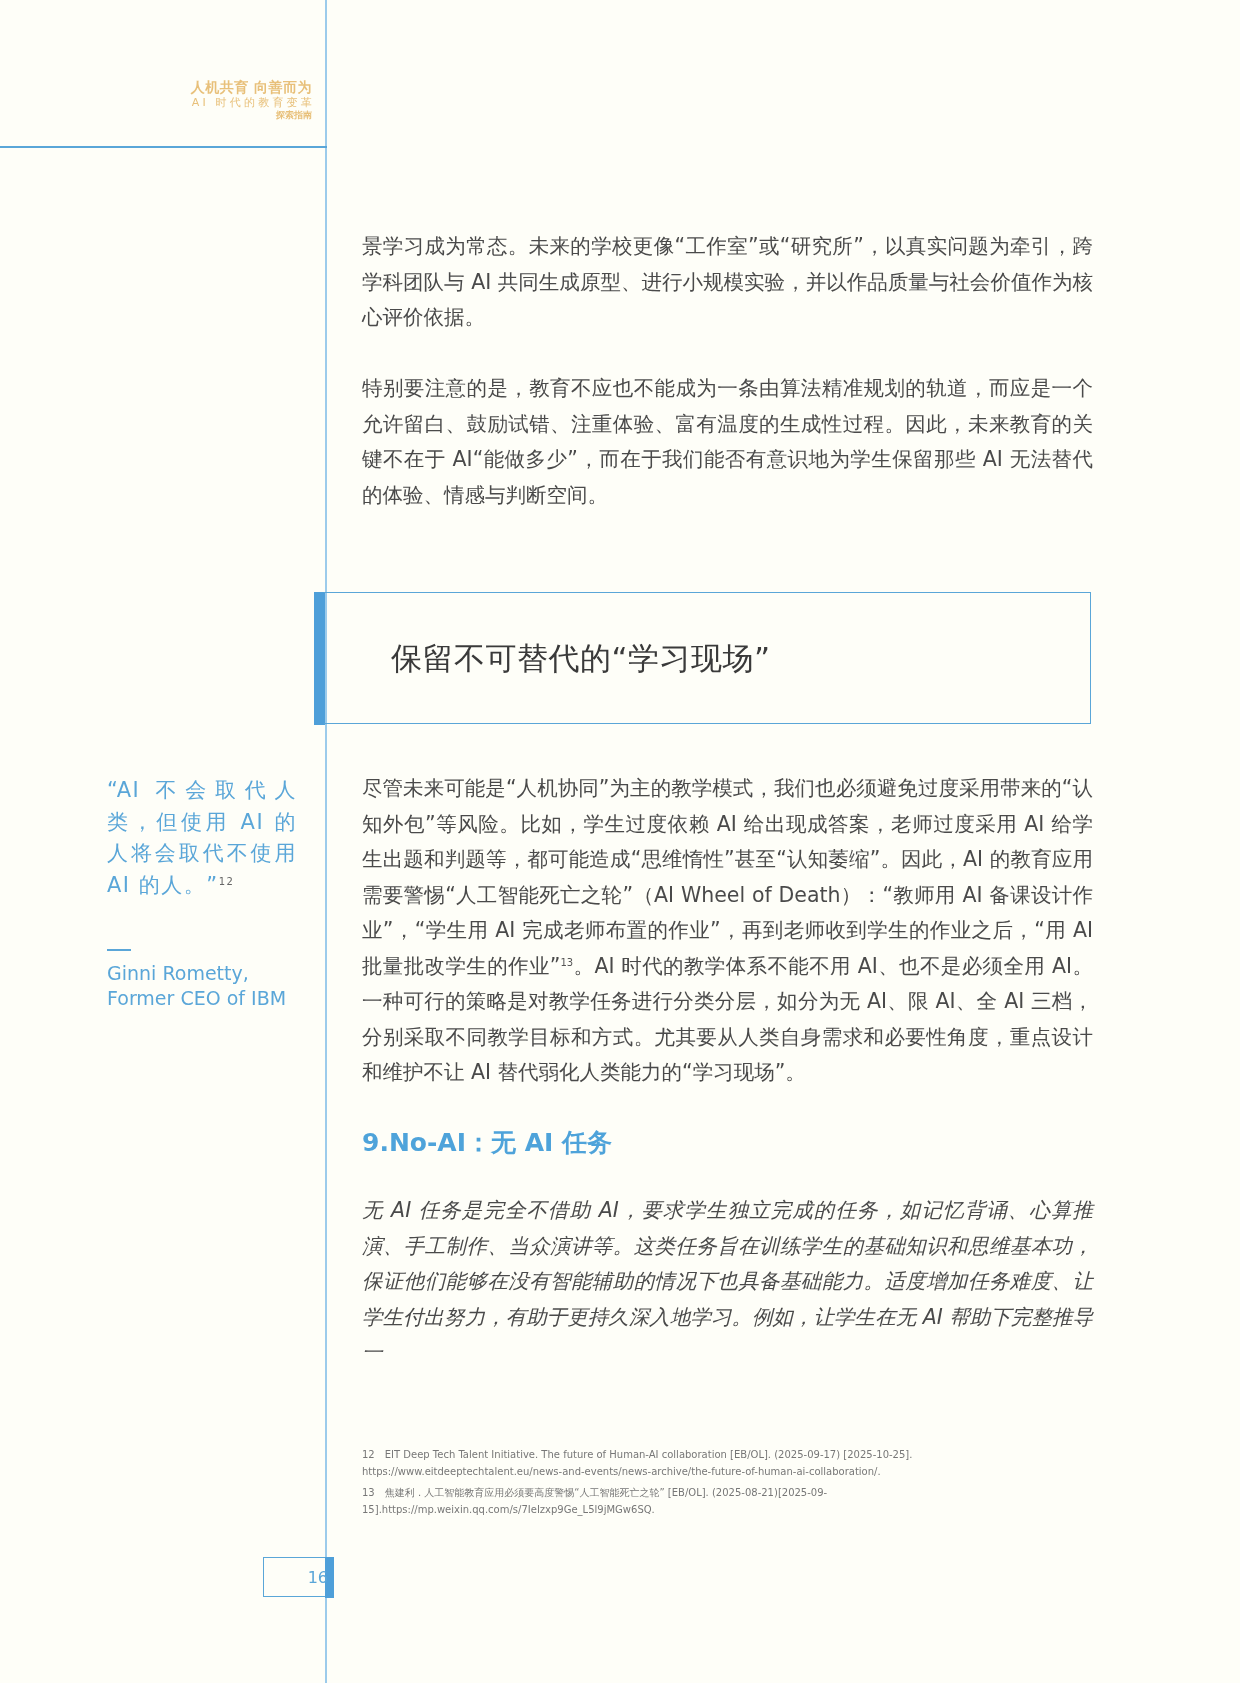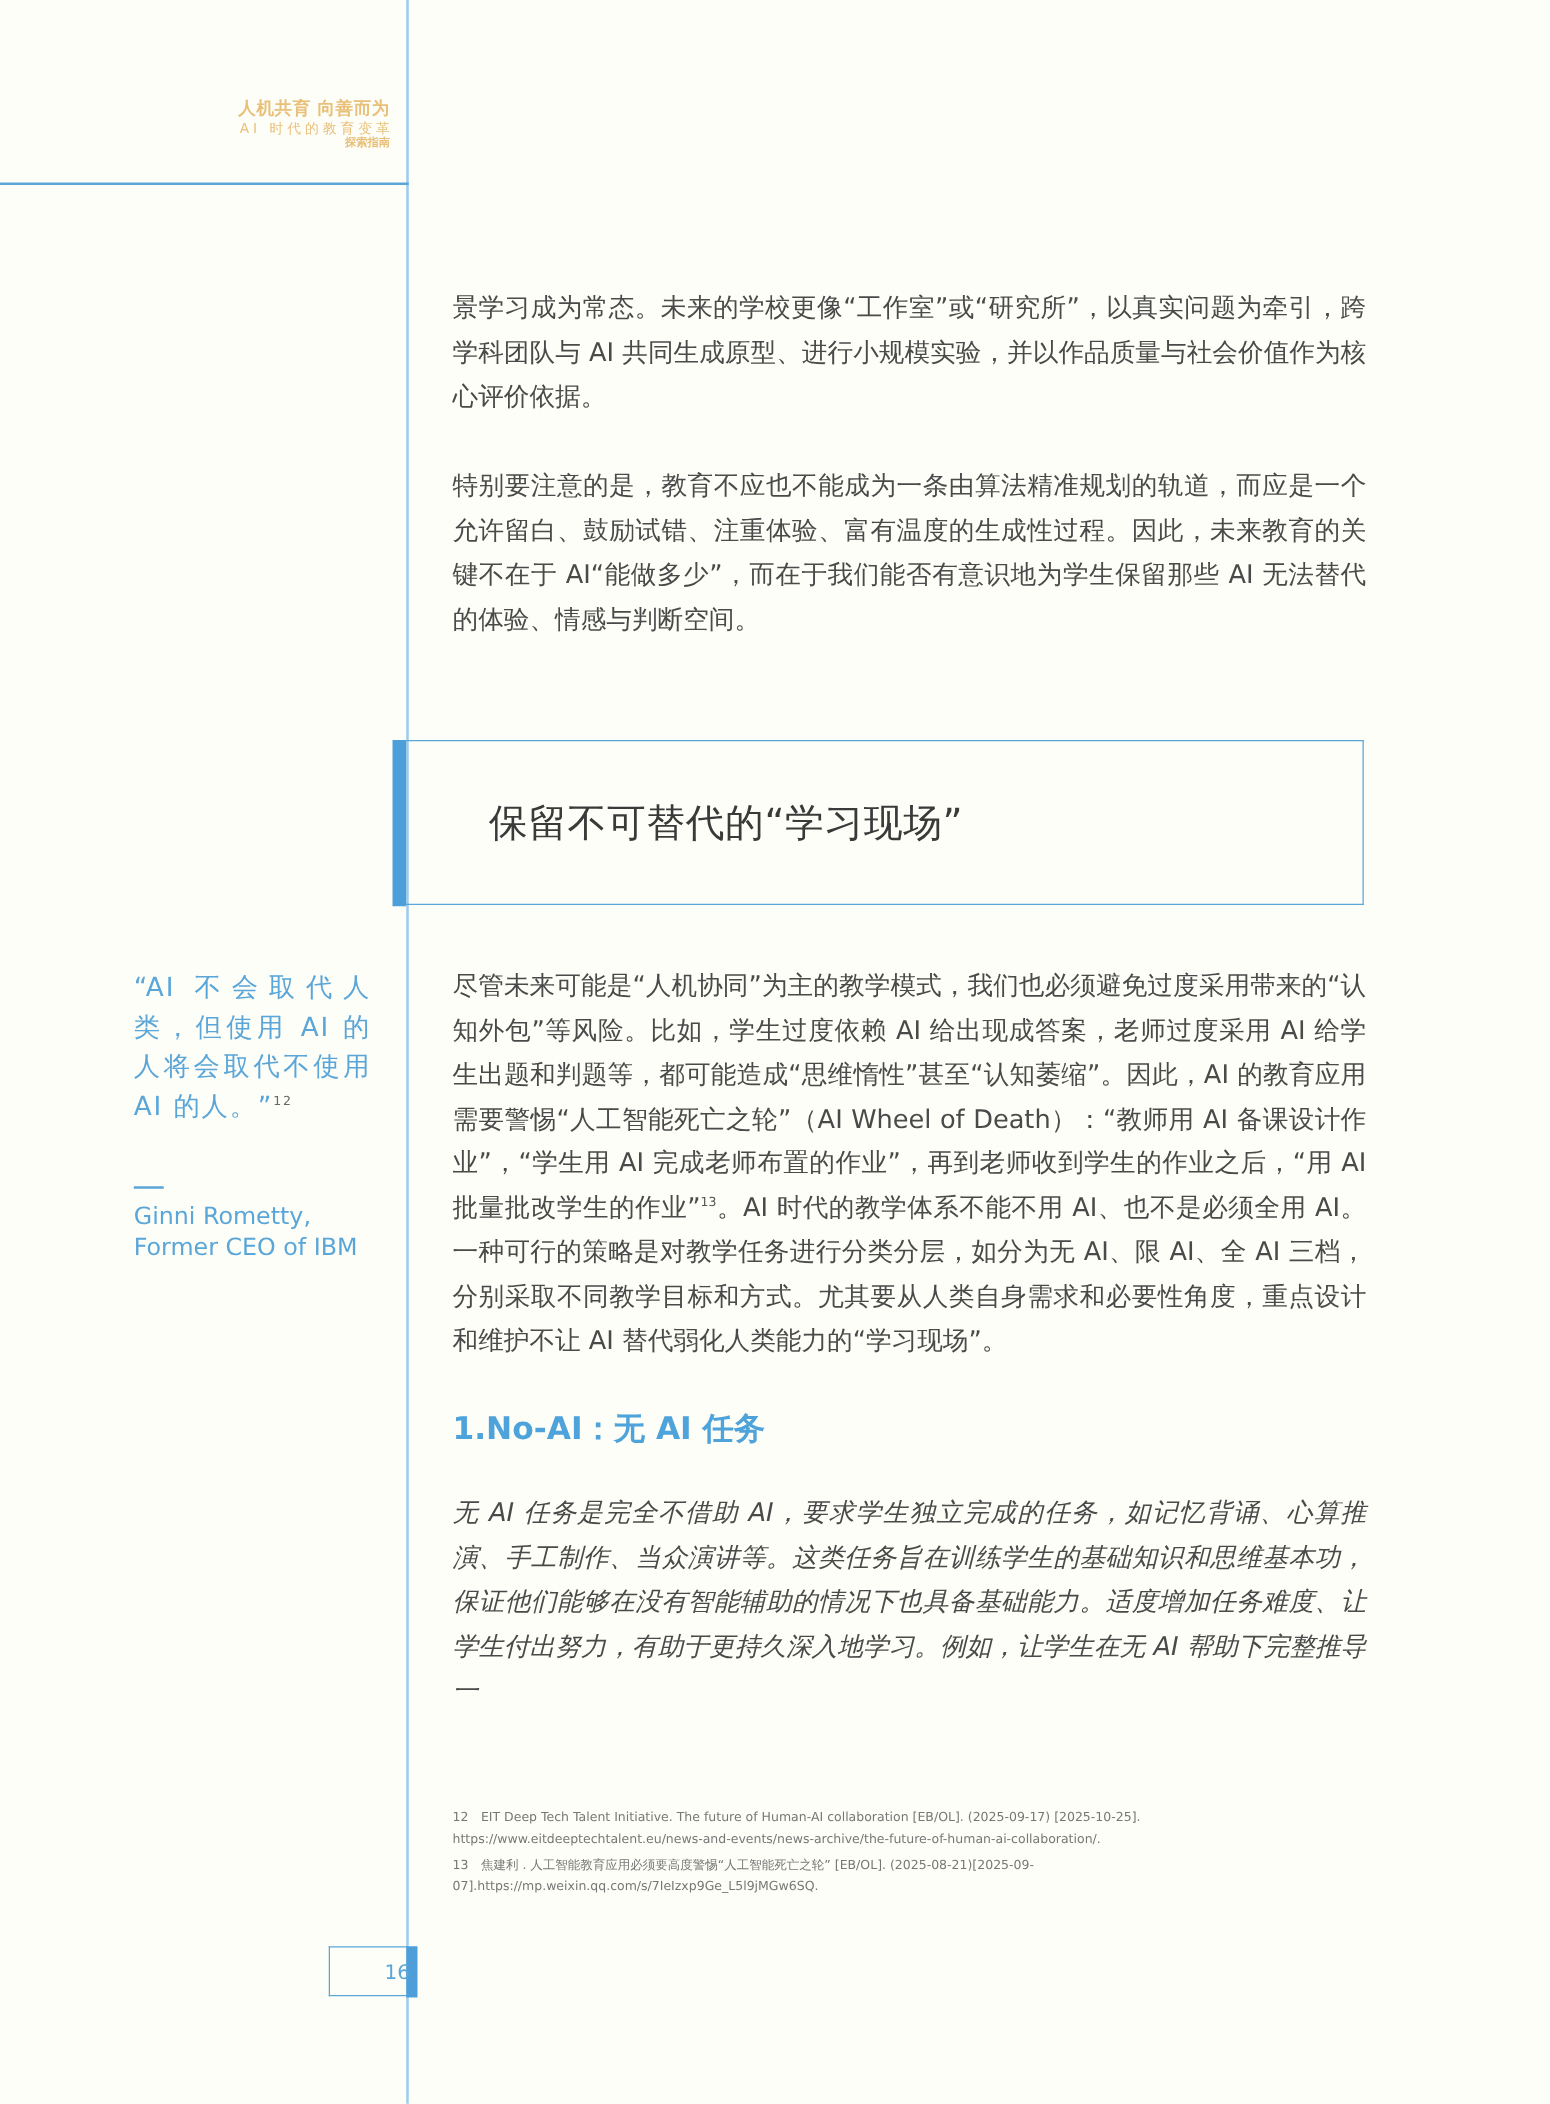--- a/index.html
+++ b/index.html
@@ -57,31 +57,31 @@
 
 <p class="body-text p1">景学习成为常态。未来的学校更像“工作室”或“研究所”，以真实问题为牵引，跨学科团队与 AI 共同生成原型、进行小规模实验，并以作品质量与社会价值作为核心评价依据。</p>
 <p class="body-text p2">特别要注意的是，教育不应也不能成为一条由算法精准规划的轨道，而应是一个允许留白、鼓励试错、注重体验、富有温度的生成性过程。因此，未来教育的关键不在于 AI“能做多少”，而在于我们能否有意识地为学生保留那些 AI 无法替代的体验、情感与判断空间。</p>
 
 <div class="section-bar"></div>
 <div class="section-box"></div>
 <h2 class="section-title">保留不可替代的“学习现场”</h2>
 
 <p class="body-text p3"><span>尽管未来可能是“人机协同”为主的教学模式，我们也必须避免过度采用带来的“认知外包”等风险。比如，学生过度依赖 AI 给出现成答案，老师过度采用 AI 给学生出题和判题等，都可能造成“思维惰性”甚至“认知萎缩”。因此，AI 的教育应用需要警惕“人工智能死亡之轮”（AI Wheel of Death）：“教师用 AI 备课设计作业”，“学生用 AI 完成老师布置的作业”，再到老师收到学生的作业之后，“用 AI 批量批改学生的作业”</span><sup>13</sup><span>。AI 时代的教学体系不能不用 AI、也不是必须全用 AI。一种可行的策略是对教学任务进行分类分层，如分为无 AI、限 AI、全 AI 三档，分别采取不同教学目标和方式。尤其要从人类自身需求和必要性角度，重点设计和维护不让 AI 替代弱化人类能力的“学习现场”。</span></p>
 
-<h3 class="subhead">1.No-AI：无 AI 任务</h3>
+<h3 class="subhead">9.No-AI：无 AI 任务</h3>
 
 <p class="body-text p4">无 AI 任务是完全不借助 AI，要求学生独立完成的任务，如记忆背诵、心算推演、手工制作、当众演讲等。这类任务旨在训练学生的基础知识和思维基本功，保证他们能够在没有智能辅助的情况下也具备基础能力。适度增加任务难度、让学生付出努力，有助于更持久深入地学习。例如，让学生在无 AI 帮助下完整推导一</p>
 
 <p class="quote"><span>“AI 不会取代人类，但使用 AI 的人将会取代不使用 AI 的人。”</span><sup>12</sup></p>
 <div class="quote-dash"></div>
 <div class="author">
   <div>Ginni Rometty,</div>
   <div>Former CEO of IBM</div>
 </div>
 
 <div class="footnotes">
   <div class="fn"><span class="num">12</span><span>EIT Deep Tech Talent Initiative. The future of Human-AI collaboration [EB/OL]. (2025-09-17) [2025-10-25]. https://www.eitdeeptechtalent.eu/news-and-events/news-archive/the-future-of-human-ai-collaboration/.</span></div>
-  <div class="fn"><span class="num">13</span><span>焦建利 . 人工智能教育应用必须要高度警惕“人工智能死亡之轮” [EB/OL]. (2025-08-21)[2025-09-07].https://mp.weixin.qq.com/s/7IeIzxp9Ge_L5l9jMGw6SQ.</span></div>
+  <div class="fn"><span class="num">13</span><span>焦建利 . 人工智能教育应用必须要高度警惕“人工智能死亡之轮” [EB/OL]. (2025-08-21)[2025-09-15].https://mp.weixin.qq.com/s/7IeIzxp9Ge_L5l9jMGw6SQ.</span></div>
 </div>
 
 <div class="page-box"></div>
 <div class="page-bar"></div>
 <div class="page-num">16</div>
 
 </body></html>

